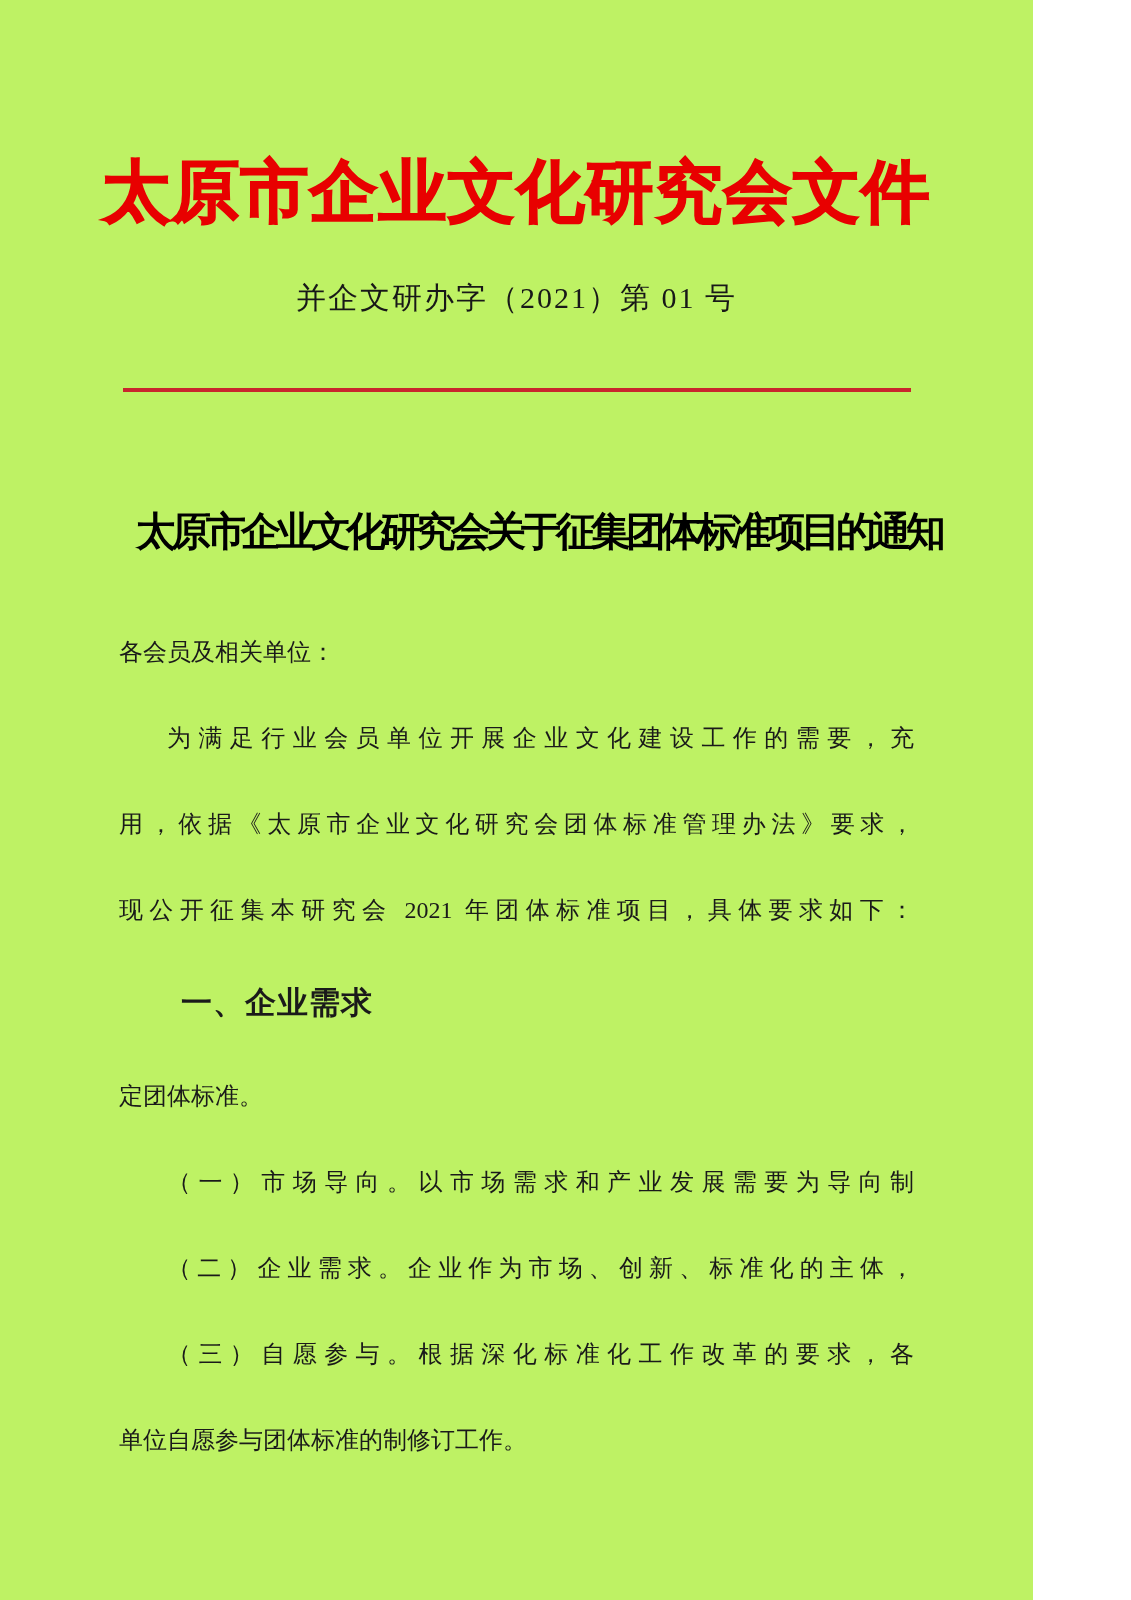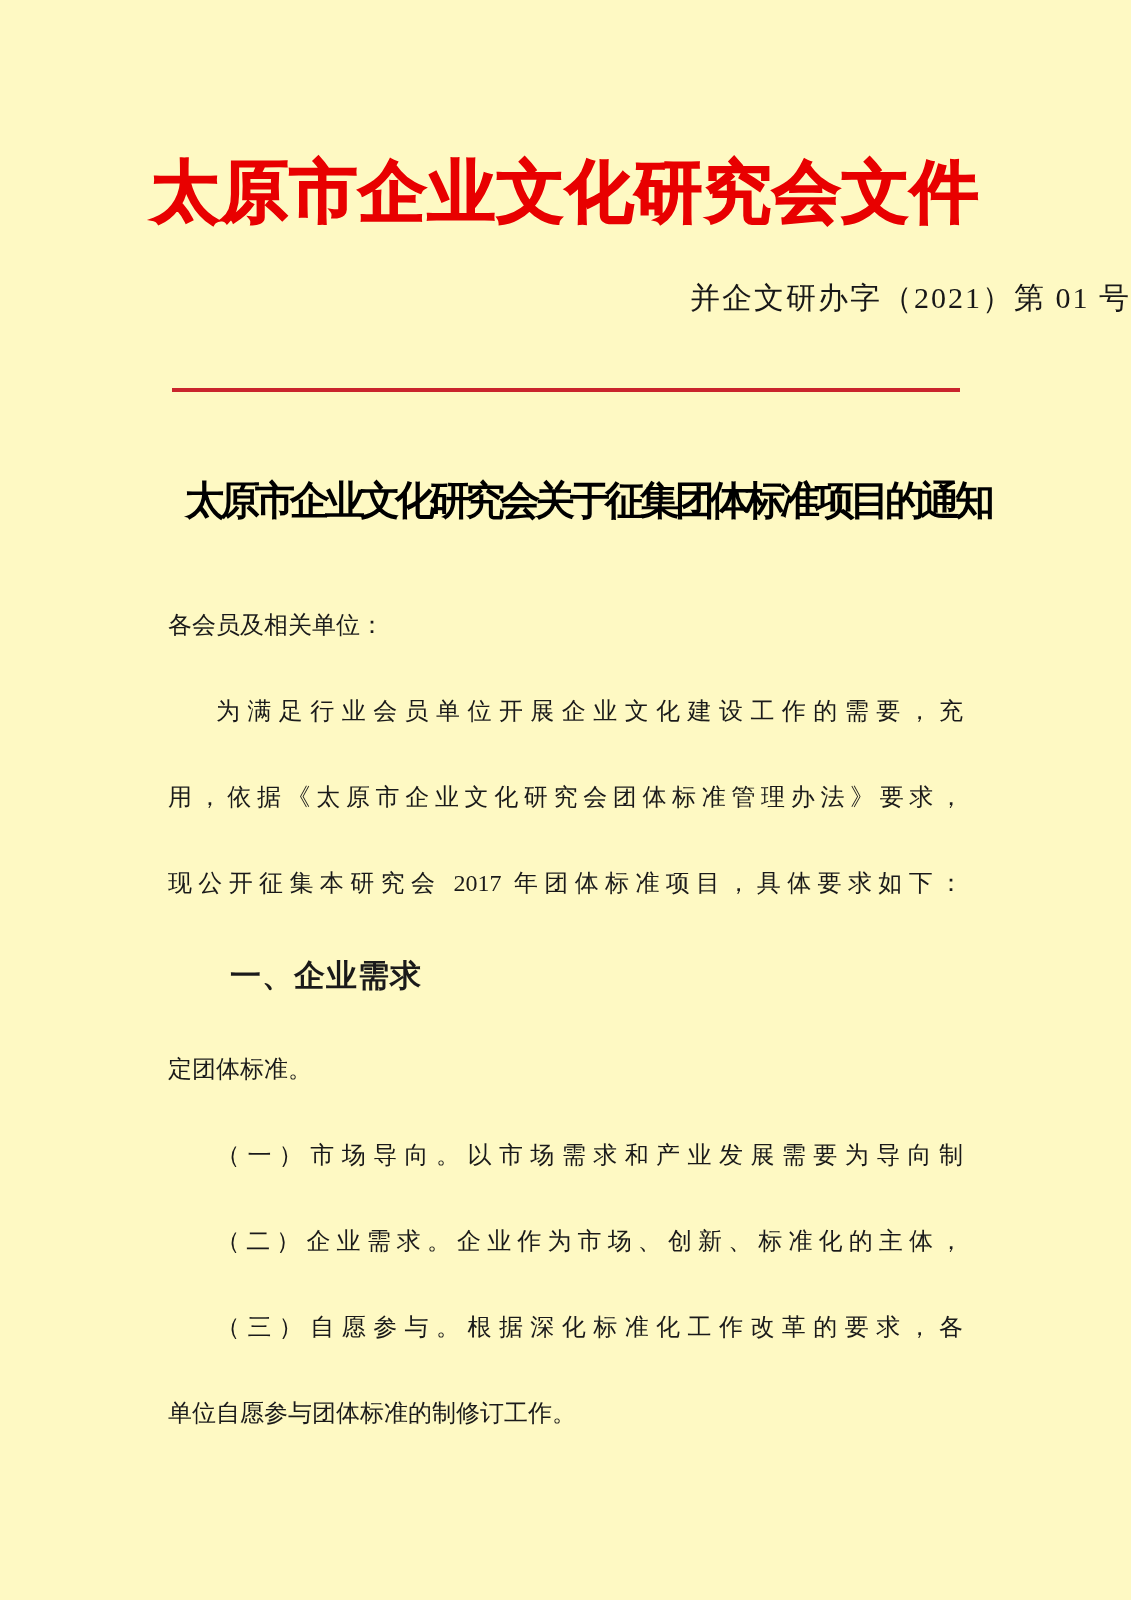--- a/index.html
+++ b/index.html
@@ -3,52 +3,52 @@
 <meta charset="utf-8">
 <style>
   html, body { margin: 0; padding: 0; }
   body {
     width: 1131px; height: 1600px;
     background: #ffffff;
     font-family: "Liberation Serif", "DejaVu Serif", serif;
   }
   .page {
     position: relative;
-    width: 1131px; height: 1600px;
-    background: #fef9c3;
+    width: 1033px; height: 1600px;
+    background: #bef264;
     overflow: hidden;
   }
   .masthead-title {
     padding-top: 150px;
     text-align: center;
     font-family: "Liberation Sans", "DejaVu Sans", sans-serif;
     font-weight: 900;
     font-size: 68px;
     line-height: 82px;
     letter-spacing: 1px;
     color: var(--masthead-red, #e80000);
     -webkit-text-stroke: 1.5px var(--masthead-red, #e80000);
   }
   .doc-number {
     margin-top: 48px;
-    text-align: right;
+    text-align: center;
     font-size: 30px;
     line-height: 36px;
     letter-spacing: 2px;
     color: #181818;
   }
   .red-divider {
     width: 788px; height: 4px;
     margin: 72px auto 0;
     background: var(--divider-red, #c9252d);
   }
   .notice-title {
-    margin-top: 88px;
+    margin-top: 115px;
     text-align: center;
-    font-family: Liberation Mono, monospace;
+    font-family: Liberation Sans, sans-serif;
     font-weight: bold;
     font-size: 40px;
     line-height: 48px;
     letter-spacing: -5px;
     color: #000000;
     padding-left: 44px;
   }
   .doc-text {
     width: 795px;
     margin: 66px auto 0;
@@ -80,21 +80,21 @@
   </header>
 
   <main>
     <h1 class="notice-title">太原市企业文化研究会关于征集团体标准项目的通知</h1>
 
     <div class="doc-text">
       <p class="line">各会员及相关单位：</p>
 
       <p class="line indent fill">为满足行业会员单位开展企业文化建设工作的需要，充</p>
       <p class="line fill">用，依据《太原市企业文化研究会团体标准管理办法》要求，</p>
-      <p class="line fill">现公开征集本研究会 2017 年团体标准项目，具体要求如下：</p>
+      <p class="line fill">现公开征集本研究会 2021 年团体标准项目，具体要求如下：</p>
 
       <p class="line heading indent">一、企业需求</p>
 
       <p class="line">定团体标准。</p>
       <p class="line indent fill">（一）市场导向。以市场需求和产业发展需要为导向制</p>
 
       <p class="line indent fill">（二）企业需求。企业作为市场、创新、标准化的主体，</p>
 
       <p class="line indent fill">（三）自愿参与。根据深化标准化工作改革的要求，各</p>
       <p class="line">单位自愿参与团体标准的制修订工作。</p>

